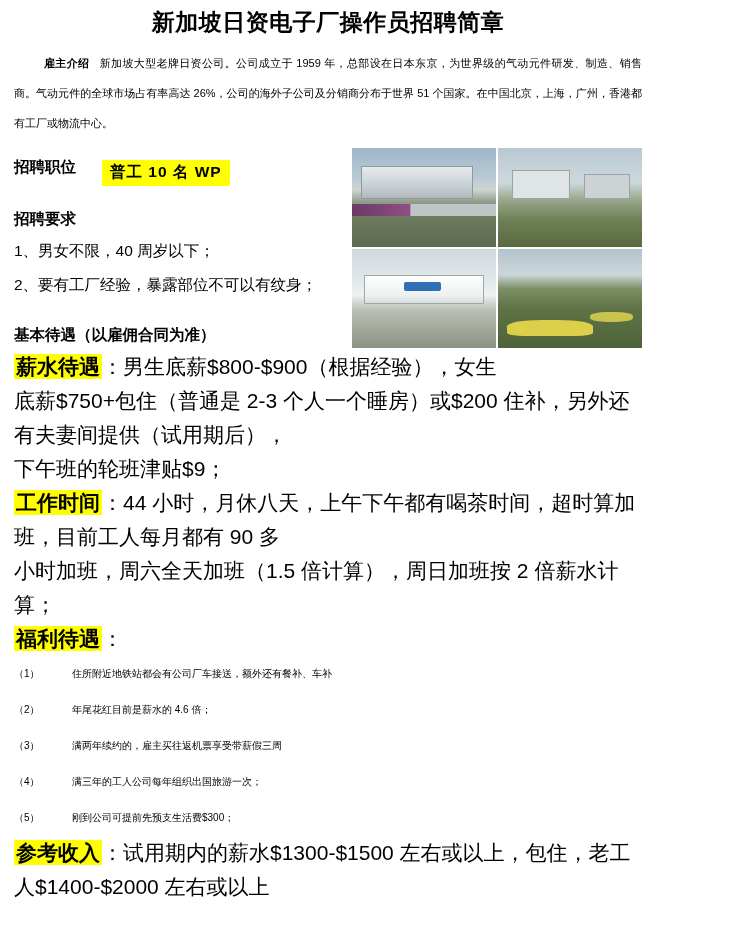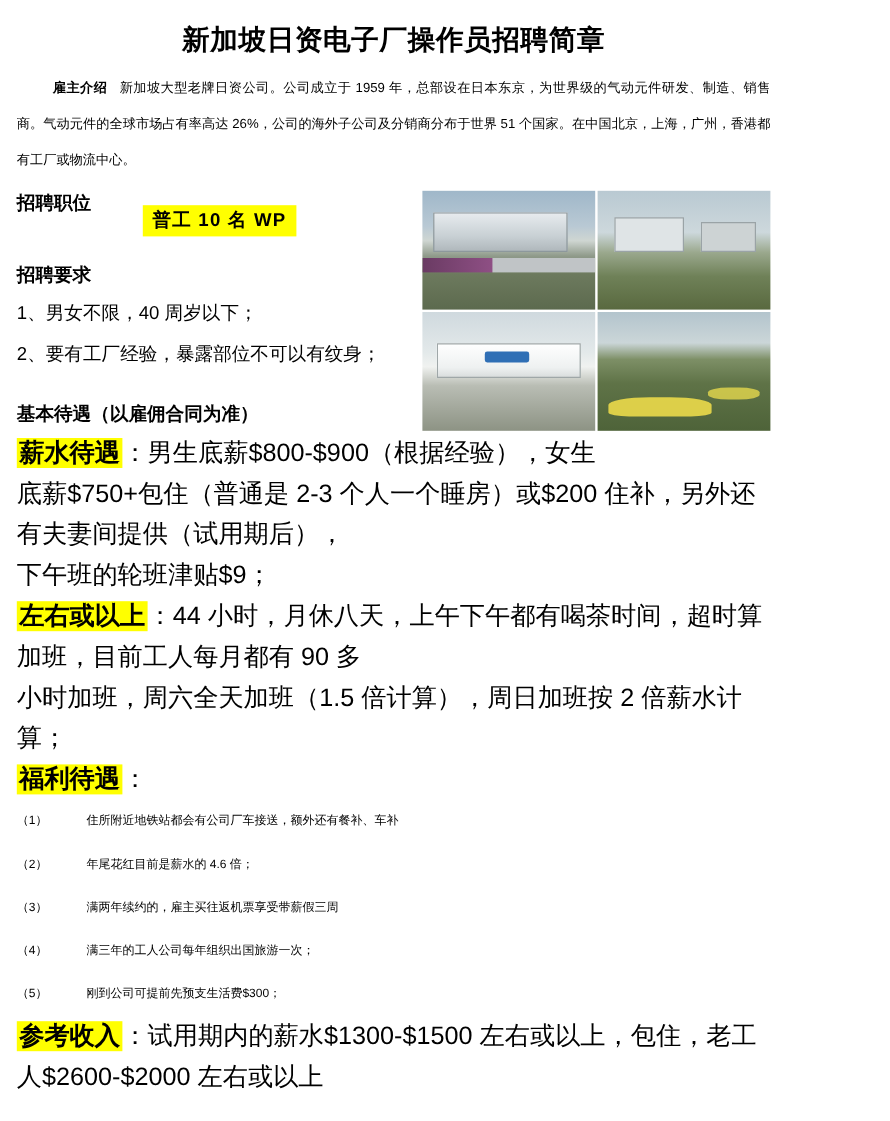--- a/index.html
+++ b/index.html
@@ -12,21 +12,21 @@
     height: 934px;
     font-family: "Liberation Sans", sans-serif;
     color: #000000;
     overflow: hidden;
   }
   .page {
     position: relative;
     width: 656px;
     height: 934px;
     box-sizing: border-box;
-    padding: 17px 14px 0 14px;
+    padding: 6px 14px 0 14px;
   }
   .title {
     text-align: center;
     font-weight: bold;
     font-size: 23px;
     line-height: 30px;
     letter-spacing: 0.5px;
     margin: 2px 0 10px 0;
     font-family: "Liberation Serif", serif;
   }
@@ -46,22 +46,21 @@
     margin-bottom: 10px;
   }
   .sec-label {
     font-weight: bold;
     font-size: 15.5px;
     line-height: 30px;
   }
   .job-line {
     margin: 6px 0 2px 0;
     display: flex;
-    align-items: flex-start;
-    gap: 17px;
+    align-items: center;
   }
   .job-label {
     font-weight: bold;
     font-size: 15.5px;
     margin-right: 26px;
   }
   .job-value {
     font-weight: bold;
     font-size: 15.5px;
     background: #ffff00;
@@ -252,26 +251,26 @@
 
       <div class="sec-label pad-sec">基本待遇（以雇佣合同为准）</div>
     </div>
 
   </div>
 
   <div class="body-line"><span class="hl-label">薪水待遇</span><span>：男生底薪$800-$900（根据经验），女生</span></div>
   <div class="body-line">底薪$750+包住（普通是 2-3 个人一个睡房）或$200 住补，另外还有夫妻间提供（试用期后），</div>
   <div class="body-line">下午班的轮班津贴$9；</div>
 
-  <div class="body-line"><span class="hl-label">左右或以上</span><span>：44 小时，月休八天，上午下午都有喝茶时间，超时算加班，目前工人每月都有 90 多</span></div>
+  <div class="body-line"><span class="hl-label">工作时间</span><span>：44 小时，月休八天，上午下午都有喝茶时间，超时算加班，目前工人每月都有 90 多</span></div>
   <div class="body-line">小时加班，周六全天加班（1.5 倍计算），周日加班按 2 倍薪水计算；</div>
 
   <div class="body-line"><span class="hl-label">福利待遇</span><span>：</span></div>
 
   <div class="list-item"><span class="list-num">（1）</span><span>住所附近地铁站都会有公司厂车接送，额外还有餐补、车补</span></div>
   <div class="list-item"><span class="list-num">（2）</span><span>年尾花红目前是薪水的 4.6 倍；</span></div>
   <div class="list-item"><span class="list-num">（3）</span><span>满两年续约的，雇主买往返机票享受带薪假三周</span></div>
   <div class="list-item"><span class="list-num">（4）</span><span>满三年的工人公司每年组织出国旅游一次；</span></div>
   <div class="list-item"><span class="list-num">（5）</span><span>刚到公司可提前先预支生活费$300；</span></div>
 
-  <div class="body-line"><span class="hl-label">参考收入</span><span>：试用期内的薪水$1300-$1500 左右或以上，包住，老工人$2600-$2000 左右或以上</span></div>
+  <div class="body-line"><span class="hl-label">参考收入</span><span>：试用期内的薪水$1300-$1500 左右或以上，包住，老工人$1400-$2000 左右或以上</span></div>
 
 </div>
 
 </body></html>

